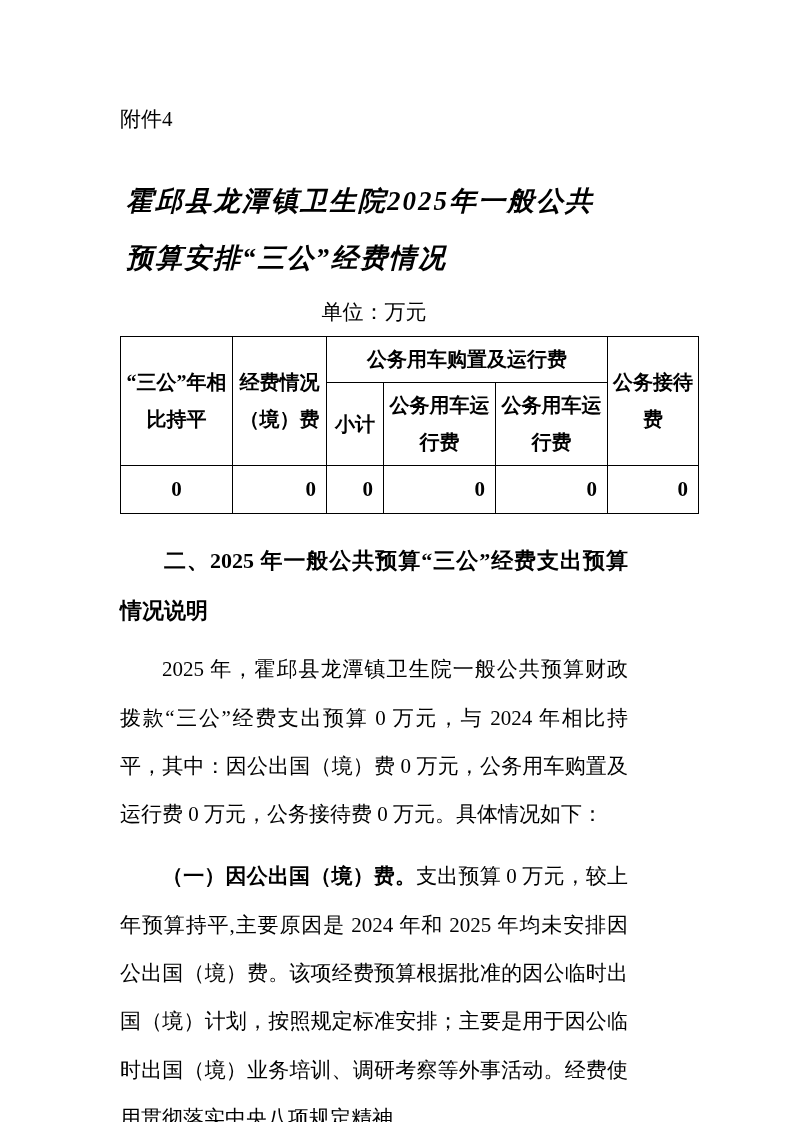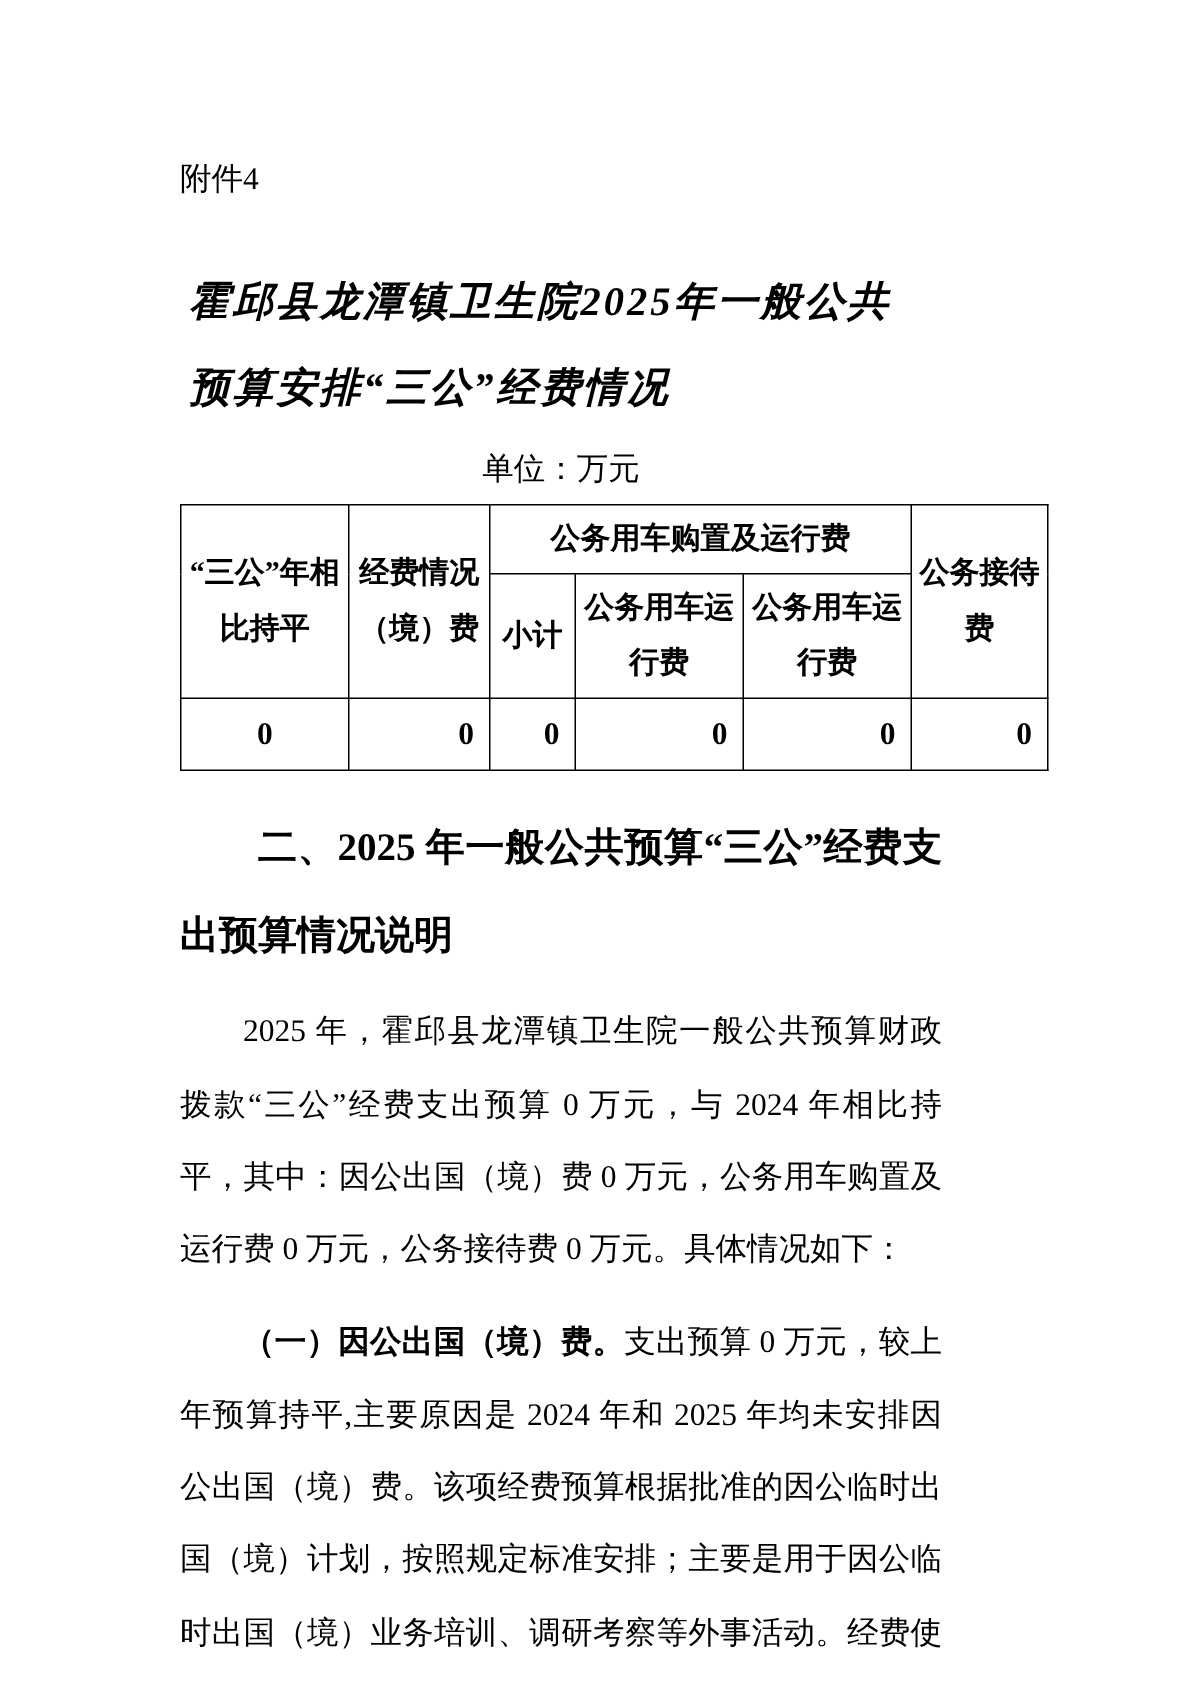--- a/index.html
+++ b/index.html
@@ -58,21 +58,21 @@
   table.budget td.num{
     font-size:21px;
     height:34px;
     text-align:right;
     padding-right:10px;
   }
   table.budget td.num.center{text-align:center;padding-right:3px;}
   col.c1{width:112px;} col.c2{width:94px;} col.c3{width:57px;}
   col.c4{width:112px;} col.c5{width:112px;} col.c6{width:91px;}
   .section2-heading{
-    font-size:26px;
+    font-size:22px;
     font-weight:bold;
     text-indent:2em;
     line-height:2.25;
     margin:22px 0 10px 0;
     text-align:justify;
   }
   .para{
     font-size:21px;
     line-height:2.3;
     text-indent:2em;

